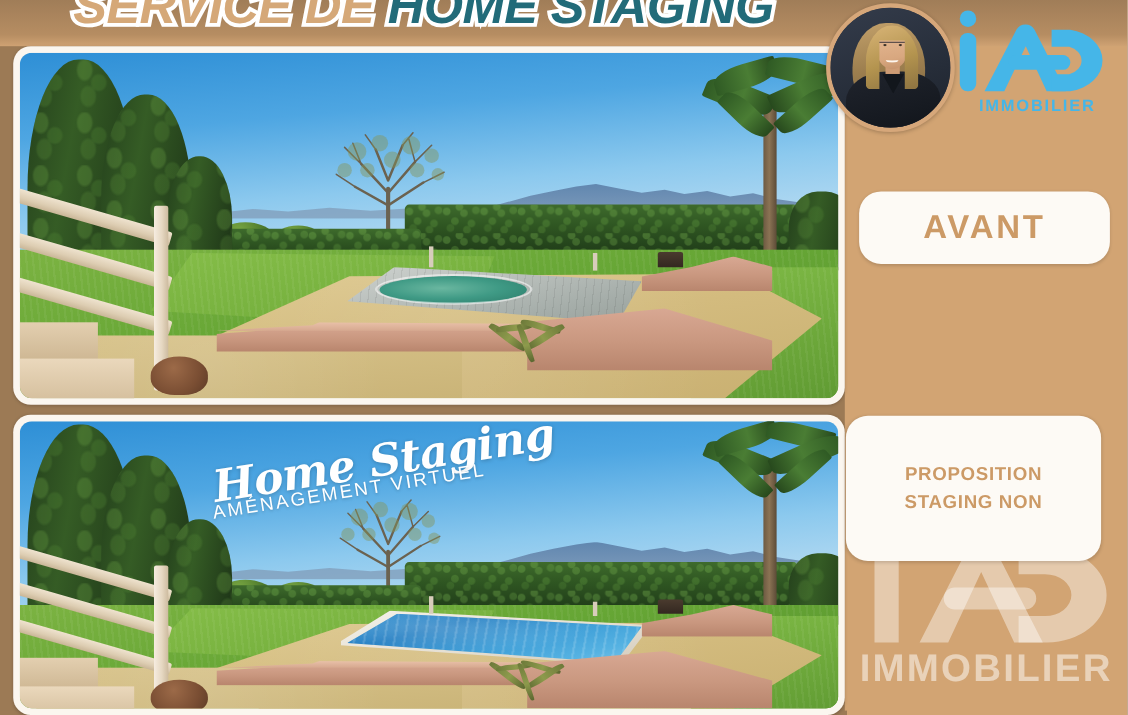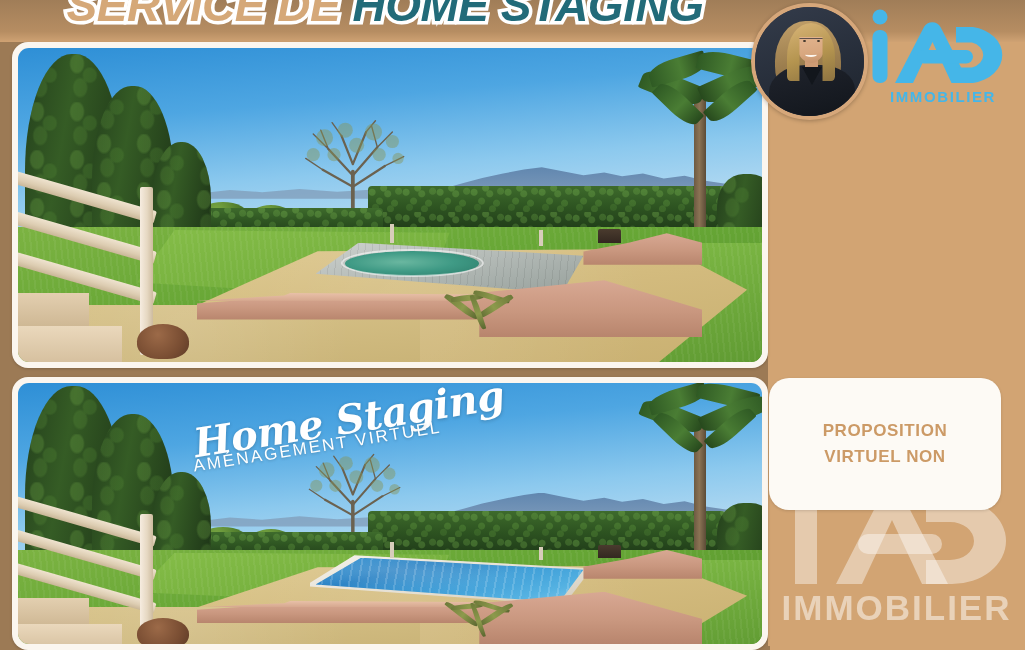--- a/index.html
+++ b/index.html
@@ -635,22 +635,25 @@
         <circle cx="12" cy="9" r="7.5"></circle>
         <rect x="4.5" y="22" width="15" height="53" rx="7"></rect>
         <path d="M27 75 L56 19 a9.5 9.5 0 0 1 16.5 0 L101 75 h-17.5 L64.5 34 L45 75 z"></path>
         <path d="M88 19 h17 a36 28.5 0 0 1 0 56 h-17 v-15.5 h16 a15.5 13 0 0 0 0 -25 h-16 z"></path>
         <rect x="49" y="42" width="56" height="13.5" rx="6.75"></rect>
       </g>
     </svg>
     <div class="brand-sub">IMMOBILIER</div>
   </div>
 
+  <div class="label-panel" id="panel-avant">
+    <span class="lbl-avant">AVANT</span>
+  </div>
 
   <div class="label-panel" id="panel-proposition">
     <div class="lbl-prop">
       <div>PROPOSITION</div>
-      <div>VIRTUEL NON</div>
+      <div>STAGING NON</div>
     </div>
   </div>
 
 
 </div>
 
 </body></html>

